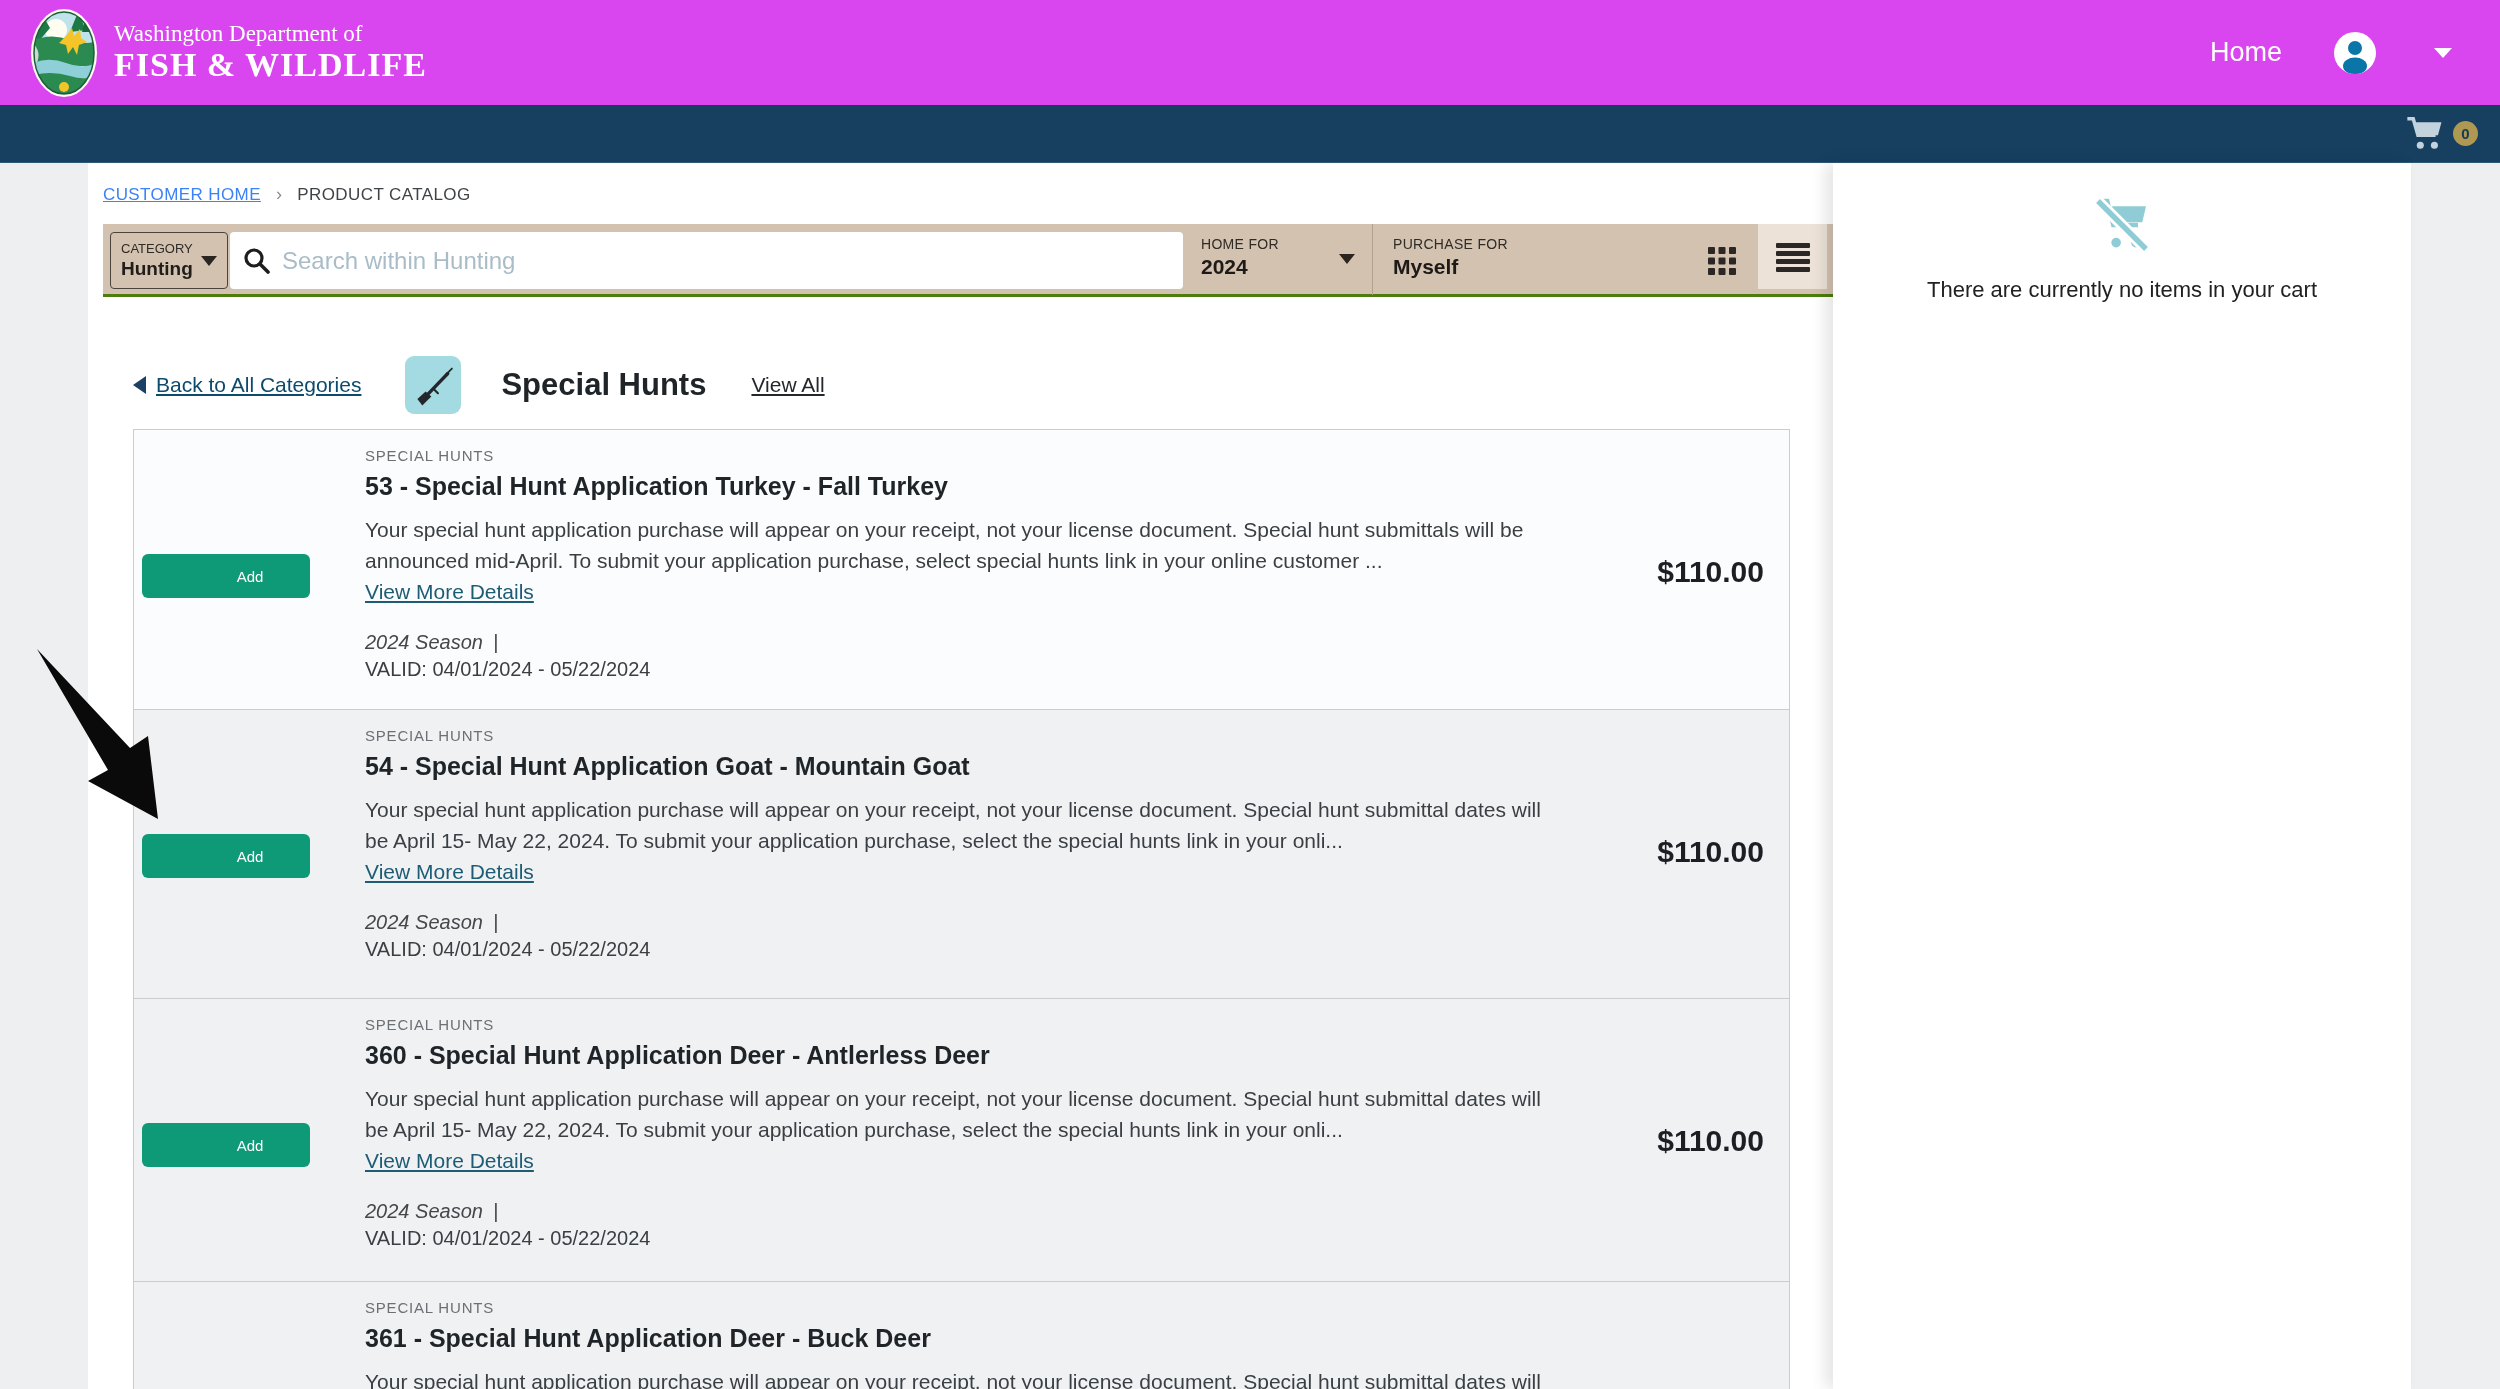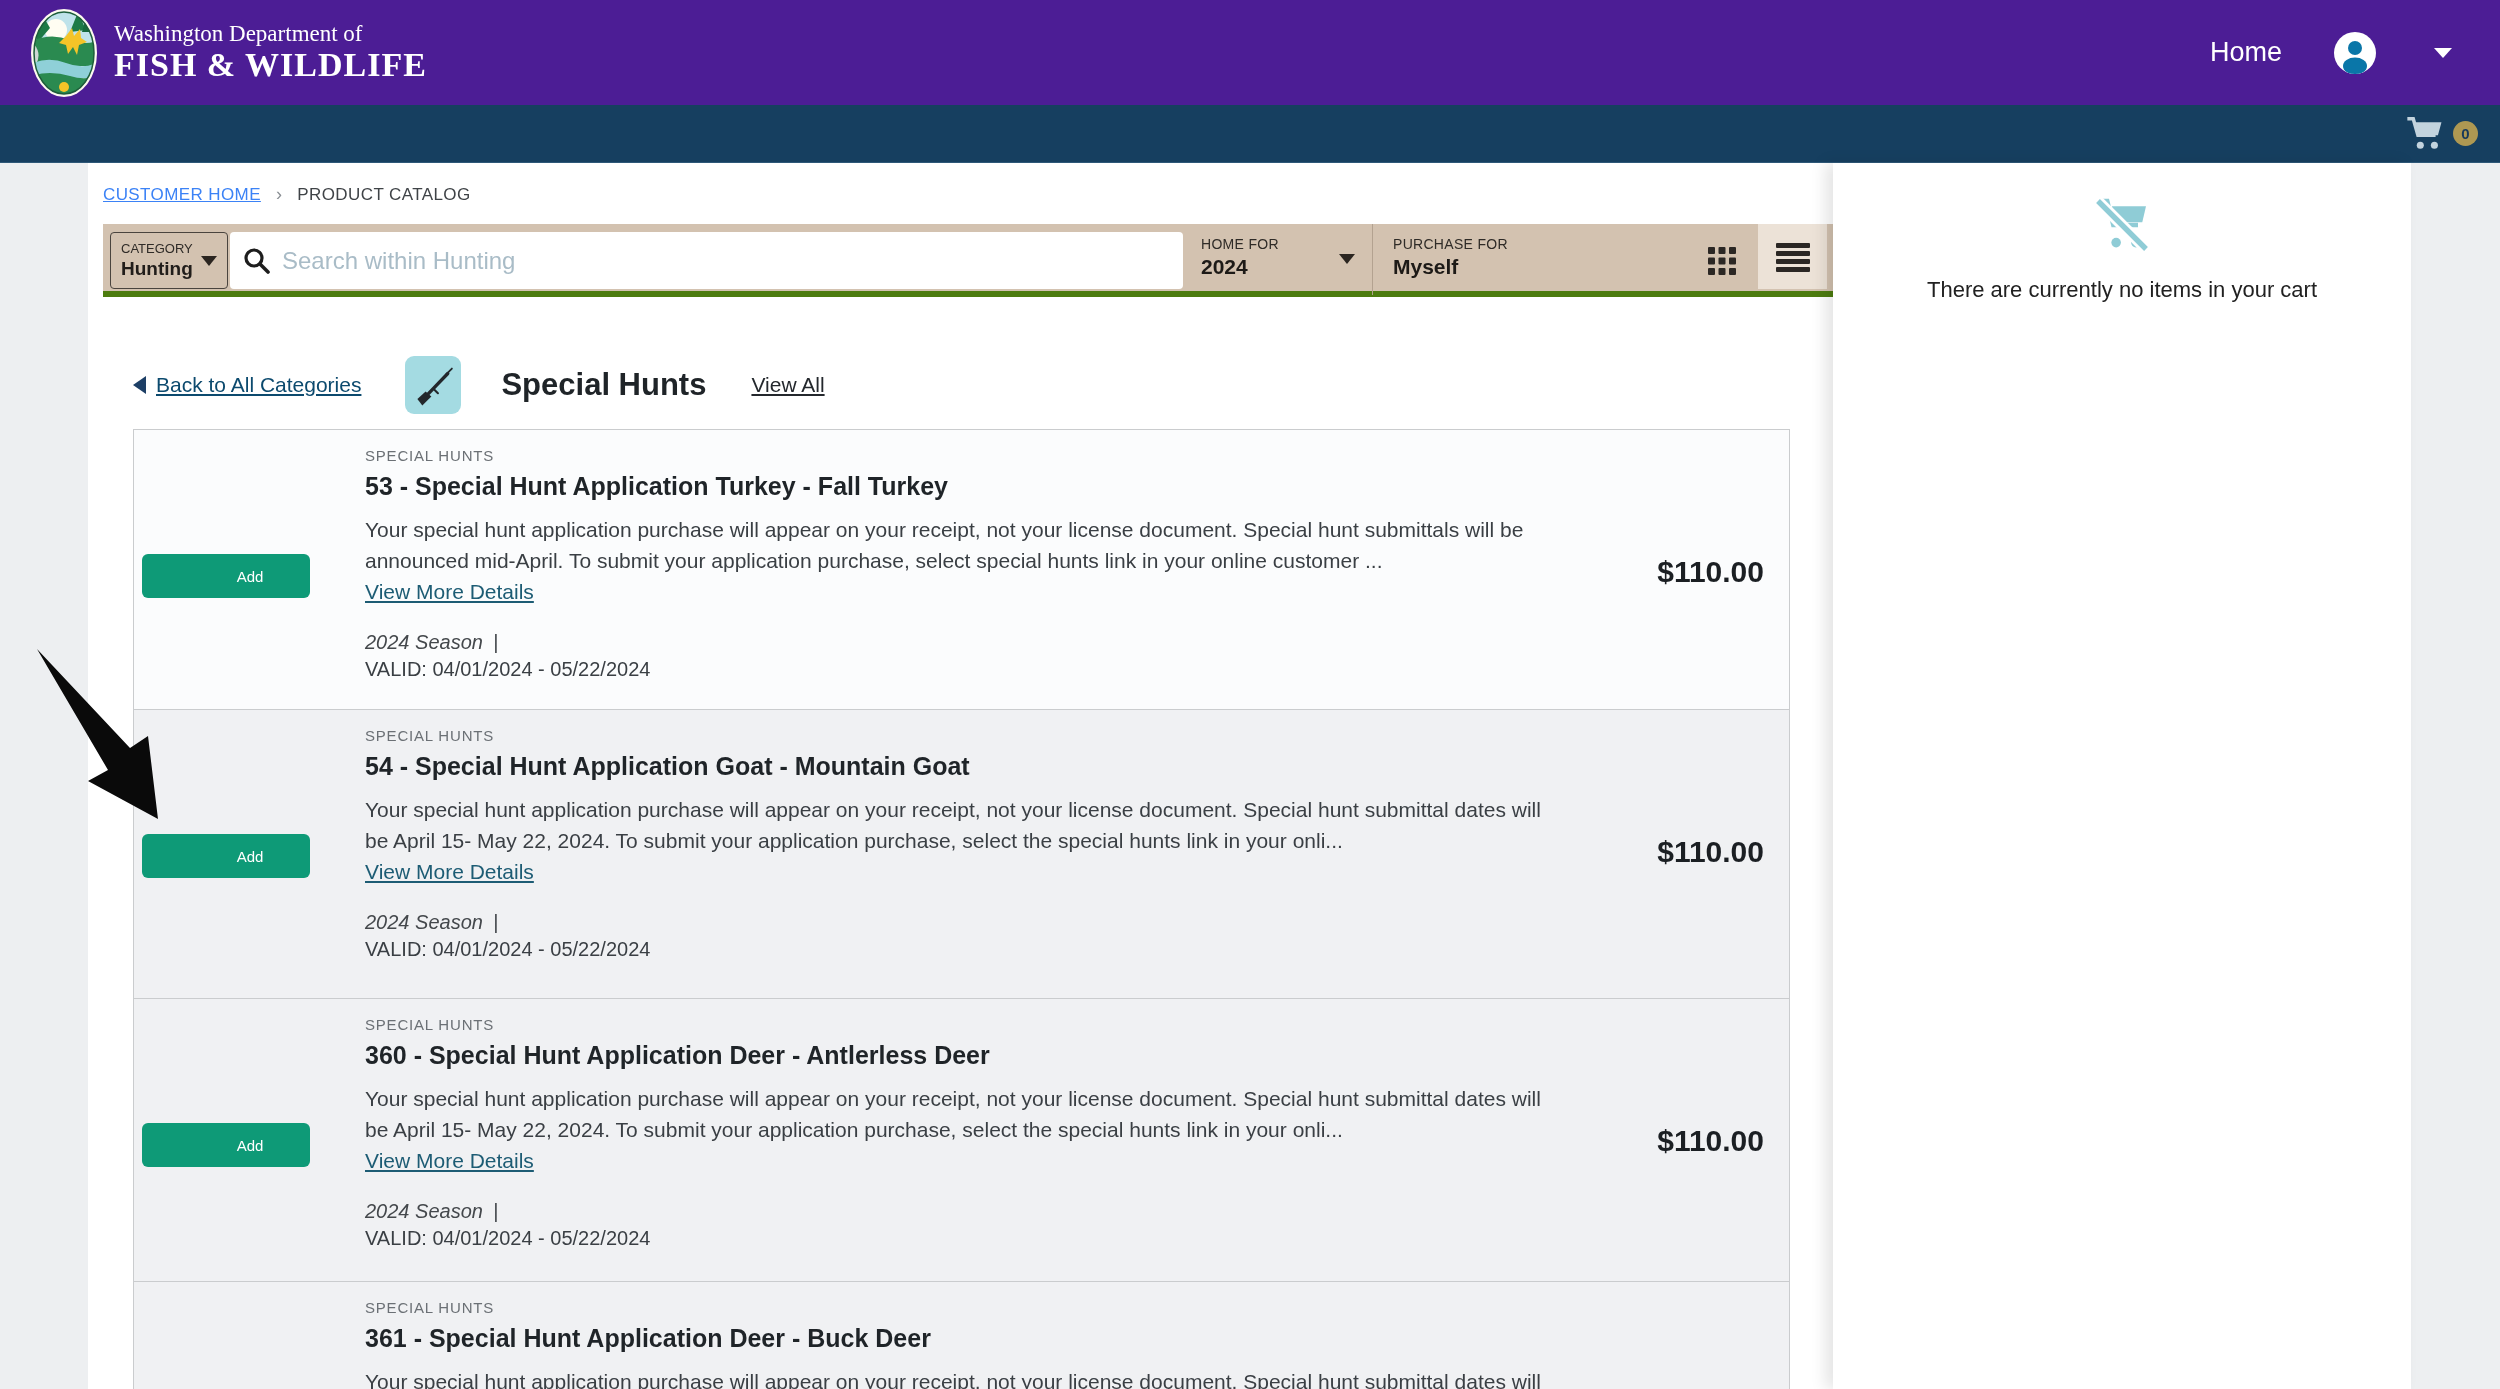--- a/index.html
+++ b/index.html
@@ -1,21 +1,21 @@
 <!DOCTYPE html>
 <html><head>
 <meta charset="utf-8">
 <style>
   * { margin:0; padding:0; box-sizing:border-box; }
   html,body { width:2500px; height:1389px; }
   body { font-family:"Liberation Sans", sans-serif; background:#edeff1; overflow:hidden; }
   .page { position:relative; width:2500px; height:1389px; background:#edeff1; overflow:hidden; }
 
   
-  .header { position:absolute; left:0; top:0; width:2500px; height:105px; background:#4c1d95; display:flex; align-items:center; padding:0 30px; }
+  .header { position:absolute; left:0; top:0; width:2500px; height:105px; background:#d946ef; display:flex; align-items:center; padding:0 30px; }
   .logo-wrap { display:flex; align-items:center; gap:16px; }
   .logo-oval { width:68px; height:90px; }
   .org-text { color:#fff; font-family:"Liberation Serif", serif; line-height:1.1; }
   .org-line1 { font-size:23px; }
   .org-line2 { font-size:34px; font-weight:bold; letter-spacing:1px; }
   .header-right { margin-left:auto; display:flex; align-items:center; }
   .home-link { color:#fff; font-size:27px; cursor:pointer; }
   .avatar { width:42px; height:42px; margin-left:52px; cursor:pointer; }
   .hdr-caret { width:0; height:0; border-left:9px solid transparent; border-right:9px solid transparent; border-top:10px solid #fff; margin-left:58px; margin-right:18px; cursor:pointer; }
 
@@ -26,21 +26,21 @@
 
   
   .main { position:absolute; left:88px; top:163px; width:1745px; height:1226px; background:#ffffff; }
 
   .breadcrumb { padding:21px 0 0 15px; font-size:17px; letter-spacing:.4px; display:flex; align-items:center; }
   .bc-link { color:#3b82f6; text-decoration:underline; cursor:pointer; }
   .bc-sep { color:#8a8f94; margin:0 15px; font-size:18px; }
   .bc-current { color:#3f4347; }
 
   
-  .filterbar { position:relative; margin-top:19px; margin-left:15px; width:1730px; height:73px; background:#d3c2b0; border-bottom:6px solid #4d7c0f; }
+  .filterbar { position:relative; margin-top:19px; margin-left:15px; width:1730px; height:73px; background:#d3c2b0; border-bottom:3px solid #4d7c0f; }
   .cat-box { position:absolute; left:7px; top:8px; width:118px; height:57px; border:1px solid #4a443e; border-radius:4px; display:flex; align-items:center; padding:0 8px 0 10px; cursor:pointer; }
   .cat-text { line-height:1.25; }
   .cat-label { font-size:13px; color:#2f2b27; }
   .cat-value { font-size:19px; font-weight:bold; color:#211d1a; }
   .dd-caret { width:0; height:0; border-left:8px solid transparent; border-right:8px solid transparent; border-top:10px solid #2b2520; margin-left:8px; }
   .search-input { position:absolute; left:127px; top:8px; width:953px; height:57px; border:none; border-radius:4px; background:#fff; font-size:24px; color:#4c1d95; padding:0 16px 0 52px; outline:none; font-family:"Liberation Sans", sans-serif; }
   .search-input::placeholder { color:#a9bcc7; }
   .search-glyph { position:absolute; left:139px; top:22px; width:28px; height:28px; pointer-events:none; }
   .vf-group { position:absolute; left:1098px; top:11px; line-height:1.3; cursor:pointer; }
   .bar-label { font-size:14px; color:#2f2b27; letter-spacing:.3px; }

